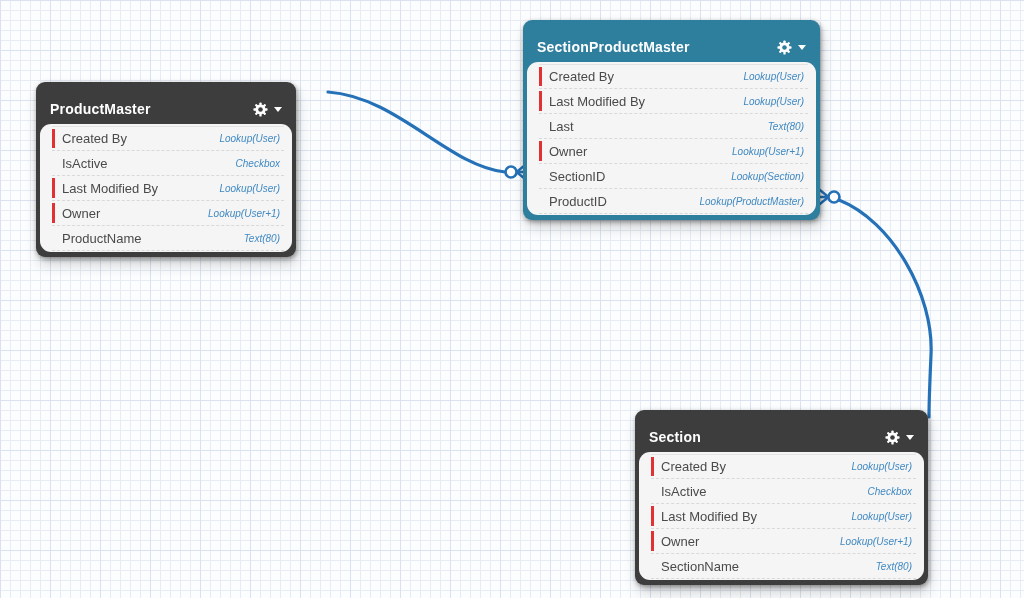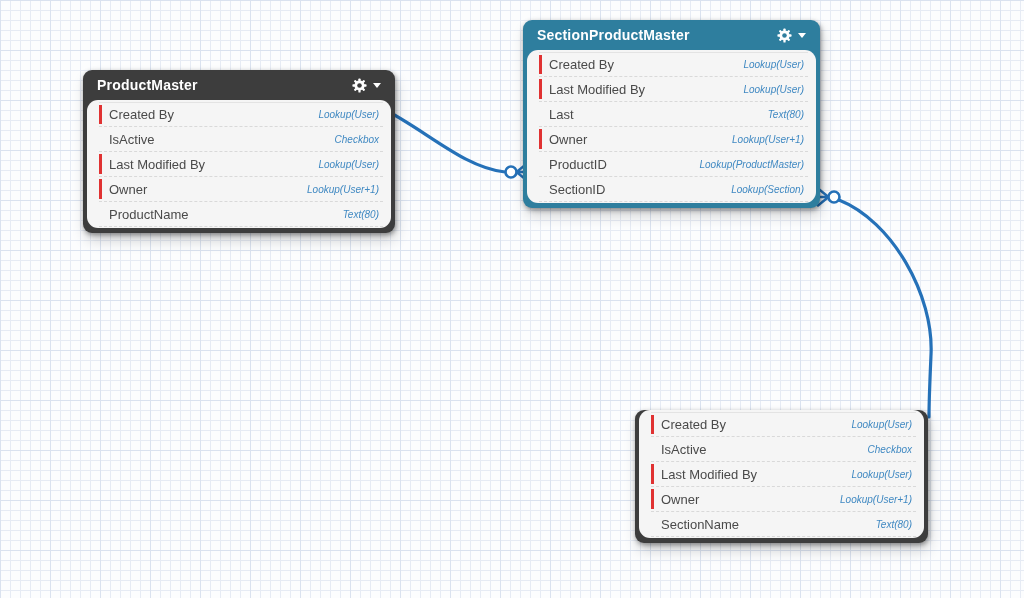--- a/index.html
+++ b/index.html
@@ -22,21 +22,21 @@
       linear-gradient(to right, var(--grid-big) 1px, transparent 1px),
       linear-gradient(to bottom, var(--grid-big) 1px, transparent 1px),
       linear-gradient(to right, var(--grid-small) 1px, transparent 1px),
       linear-gradient(to bottom, var(--grid-small) 1px, transparent 1px);
     background-size:50px 50px,50px 50px,10px 10px,10px 10px;
   }
   svg.connector-layer{position:absolute;left:0;top:0;z-index:1;}
   .entity{
     position:absolute;z-index:2;
     border-radius:9px;
-    padding:0 4px 5px 4px;
+    padding:12px 4px 5px 4px;
     box-shadow:1px 2px 5px rgba(0,0,0,.40), 2px 8px 14px rgba(0,0,0,.16);
   }
   .entity-header{
     height:30px;display:flex;align-items:center;padding:0 10px;
   }
   .entity-title{
     flex:1;color:#fff;font-weight:bold;font-size:14px;letter-spacing:.2px;
     white-space:nowrap;overflow:hidden;
   }
   .menu-btn{display:flex;align-items:center;gap:5px;cursor:pointer;}
@@ -71,21 +71,21 @@
       <circle class="conn-stroke" cx="511" cy="172" r="5.5" fill="#ffffff" stroke-width="2.6" stroke="#2571b8"></circle>
     </g>
 
     <g>
       <path class="conn-stroke" d="M 839 200 C 892 221, 934 295, 931 355 C 929.5 389, 929 400, 929 417" fill="none" stroke-width="3.2" stroke-linecap="round" stroke="#2571b8"></path>
       <path class="conn-stroke" d="M 828.5 197 L 818 188.5 M 828.5 197 L 818 197 M 828.5 197 L 818 205.5" fill="none" stroke-width="2.4" stroke-linecap="round" stroke="#2571b8"></path>
       <circle class="conn-stroke" cx="834" cy="197" r="5.5" fill="#ffffff" stroke-width="2.6" stroke="#2571b8"></circle>
     </g>
   </svg>
 
-  <div class="entity" style="left: 36px; top: 70px; width: 312px; background: rgb(61, 61, 61); margin-left: 47px;">
+  <div class="entity" style="left: 36px; top: 82px; width: 260px; background: rgb(61, 61, 61);">
     <div class="entity-header">
       <span class="entity-title">ProductMaster</span>
       <span class="menu-btn">
         <svg class="gear" viewBox="0 0 24 24">
           <g fill="#ffffff">
             <rect x="10.4" y="2" width="3.2" height="20" rx="1"></rect>
             <rect x="10.4" y="2" width="3.2" height="20" rx="1" transform="rotate(45 12 12)"></rect>
             <rect x="10.4" y="2" width="3.2" height="20" rx="1" transform="rotate(90 12 12)"></rect>
             <rect x="10.4" y="2" width="3.2" height="20" rx="1" transform="rotate(135 12 12)"></rect>
             <circle cx="12" cy="12" r="7.2"></circle>
@@ -147,31 +147,47 @@
   </div>
         <div class="row">
     <span class="fname">Last</span>
     <span class="ftype">Text(80)</span>
   </div>
         <div class="row req">
     <span class="fname">Owner</span>
     <span class="ftype">Lookup(User+1)</span>
   </div>
         <div class="row">
+    <span class="fname">SectionID</span>
+    <span class="ftype">Lookup(Section)</span>
+  </div>
+        <div class="row">
     <span class="fname">ProductID</span>
     <span class="ftype">Lookup(ProductMaster)</span>
   </div>
-        <div class="row">
-    <span class="fname">SectionID</span>
-    <span class="ftype">Lookup(Section)</span>
-  </div>
       </div>
   </div>
 
   <div class="entity" style="left: 635px; top: 410px; width: 293px; background: rgb(61, 61, 61);">
+    <div class="entity-header">
+      <span class="entity-title">Section</span>
+      <span class="menu-btn">
+        <svg class="gear" viewBox="0 0 24 24">
+          <g fill="#ffffff">
+            <rect x="10.4" y="2" width="3.2" height="20" rx="1"></rect>
+            <rect x="10.4" y="2" width="3.2" height="20" rx="1" transform="rotate(45 12 12)"></rect>
+            <rect x="10.4" y="2" width="3.2" height="20" rx="1" transform="rotate(90 12 12)"></rect>
+            <rect x="10.4" y="2" width="3.2" height="20" rx="1" transform="rotate(135 12 12)"></rect>
+            <circle cx="12" cy="12" r="7.2"></circle>
+          </g>
+          <circle cx="12" cy="12" r="3.2" class="gear-hole" fill="#3d3d3d"></circle>
+        </svg>
+        <span class="caret"></span>
+      </span>
+    </div>
     <div class="entity-body">
         <div class="row req">
     <span class="fname">Created By</span>
     <span class="ftype">Lookup(User)</span>
   </div>
         <div class="row">
     <span class="fname">IsActive</span>
     <span class="ftype">Checkbox</span>
   </div>
         <div class="row req">

